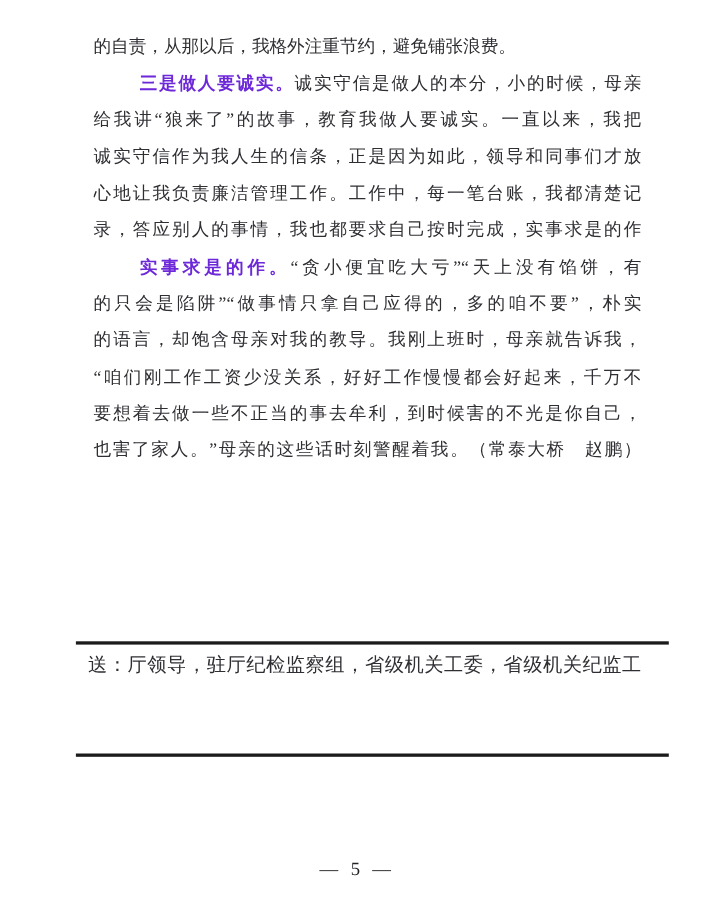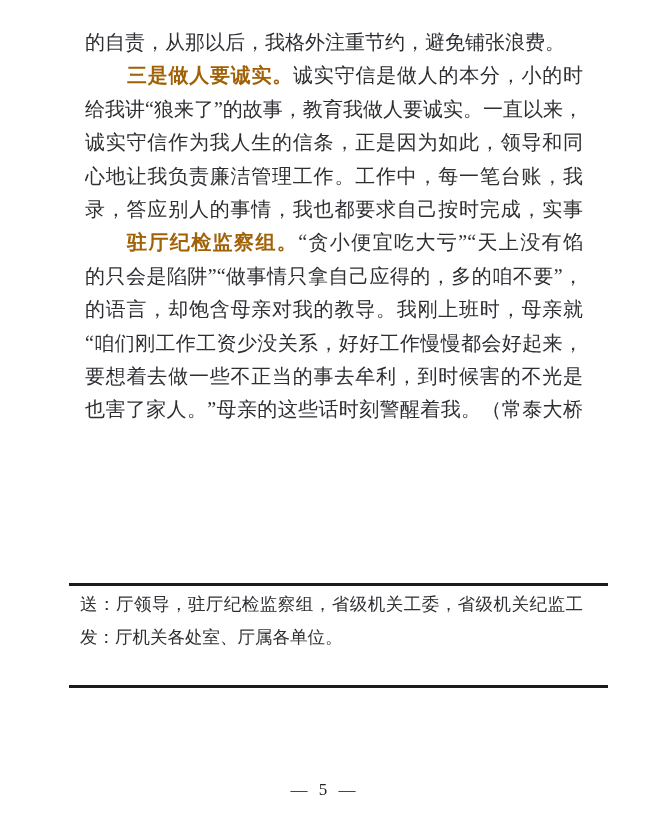--- a/index.html
+++ b/index.html
@@ -23,37 +23,37 @@
   
   .body-text {
     position: absolute;
     left: 85px;
     top: 26px;
     width: 498px;
   }
   .bl {
     height: 33.4px;
     line-height: 33.4px;
-    font-size: 20px;
+    font-size: 16px;
     color: #2e2e33;
     letter-spacing: 0;
     white-space: nowrap;
     overflow: visible;
   }
   .bl.fill {
     white-space: normal;
     text-align: justify;
     text-align-last: justify;
     overflow: hidden;
   }
   .bl.ind { text-indent: 42px; }
   .bhead {
     font-family: "DejaVu Sans", "Liberation Sans", sans-serif;
     font-weight: 700;
-    color: #a16207;
+    color: #6d28d9;
     margin-top: 40px;
   }
   
   .rule {
     position: absolute;
     left: 69px;
     width: 539px;
     height: 3px;
     background: #1b1b1b;
   }
@@ -95,33 +95,32 @@
 
 <div class="page">
 
   <main class="body-text" id="body-lines">
       <div class="bl">的自责，从那以后，我格外注重节约，避免铺张浪费。</div>
       <div class="bl ind fill"><span class="bhead">三是做人要诚实。</span>诚实守信是做人的本分，小的时候，母亲</div>
       <div class="bl fill">给我讲“狼来了”的故事，教育我做人要诚实。一直以来，我把</div>
       <div class="bl fill">诚实守信作为我人生的信条，正是因为如此，领导和同事们才放</div>
       <div class="bl fill">心地让我负责廉洁管理工作。工作中，每一笔台账，我都清楚记</div>
       <div class="bl fill">录，答应别人的事情，我也都要求自己按时完成，实事求是的作</div>
-      <div class="bl ind fill"><span class="bhead">驻厅纪检监察组。</span>“贪小便宜吃大亏”“天上没有馅饼，有</div>
+      <div class="bl ind fill"><span class="bhead">实事求是的作。</span>“贪小便宜吃大亏”“天上没有馅饼，有</div>
       <div class="bl fill">的只会是陷阱”“做事情只拿自己应得的，多的咱不要”，朴实</div>
       <div class="bl fill">的语言，却饱含母亲对我的教导。我刚上班时，母亲就告诉我，</div>
       <div class="bl fill">“咱们刚工作工资少没关系，好好工作慢慢都会好起来，千万不</div>
       <div class="bl fill">要想着去做一些不正当的事去牟利，到时候害的不光是你自己，</div>
       <div class="bl fill">也害了家人。”母亲的这些话时刻警醒着我。（常泰大桥　赵鹏）</div>
     </main>
 
   <div class="rule rule-top"></div>
 
   <div class="footer" id="footer-lines">
       <div class="fl fill">送：厅领导，驻厅纪检监察组，省级机关工委，省级机关纪监工委，</div>
-      <div class="fl">发：厅机关各处室、厅属各单位。</div>
     </div>
 
   <div class="rule rule-bottom"></div>
 
   <div class="page-number">
     <span>— 5 —</span>
   </div>
 
 </div>
 

